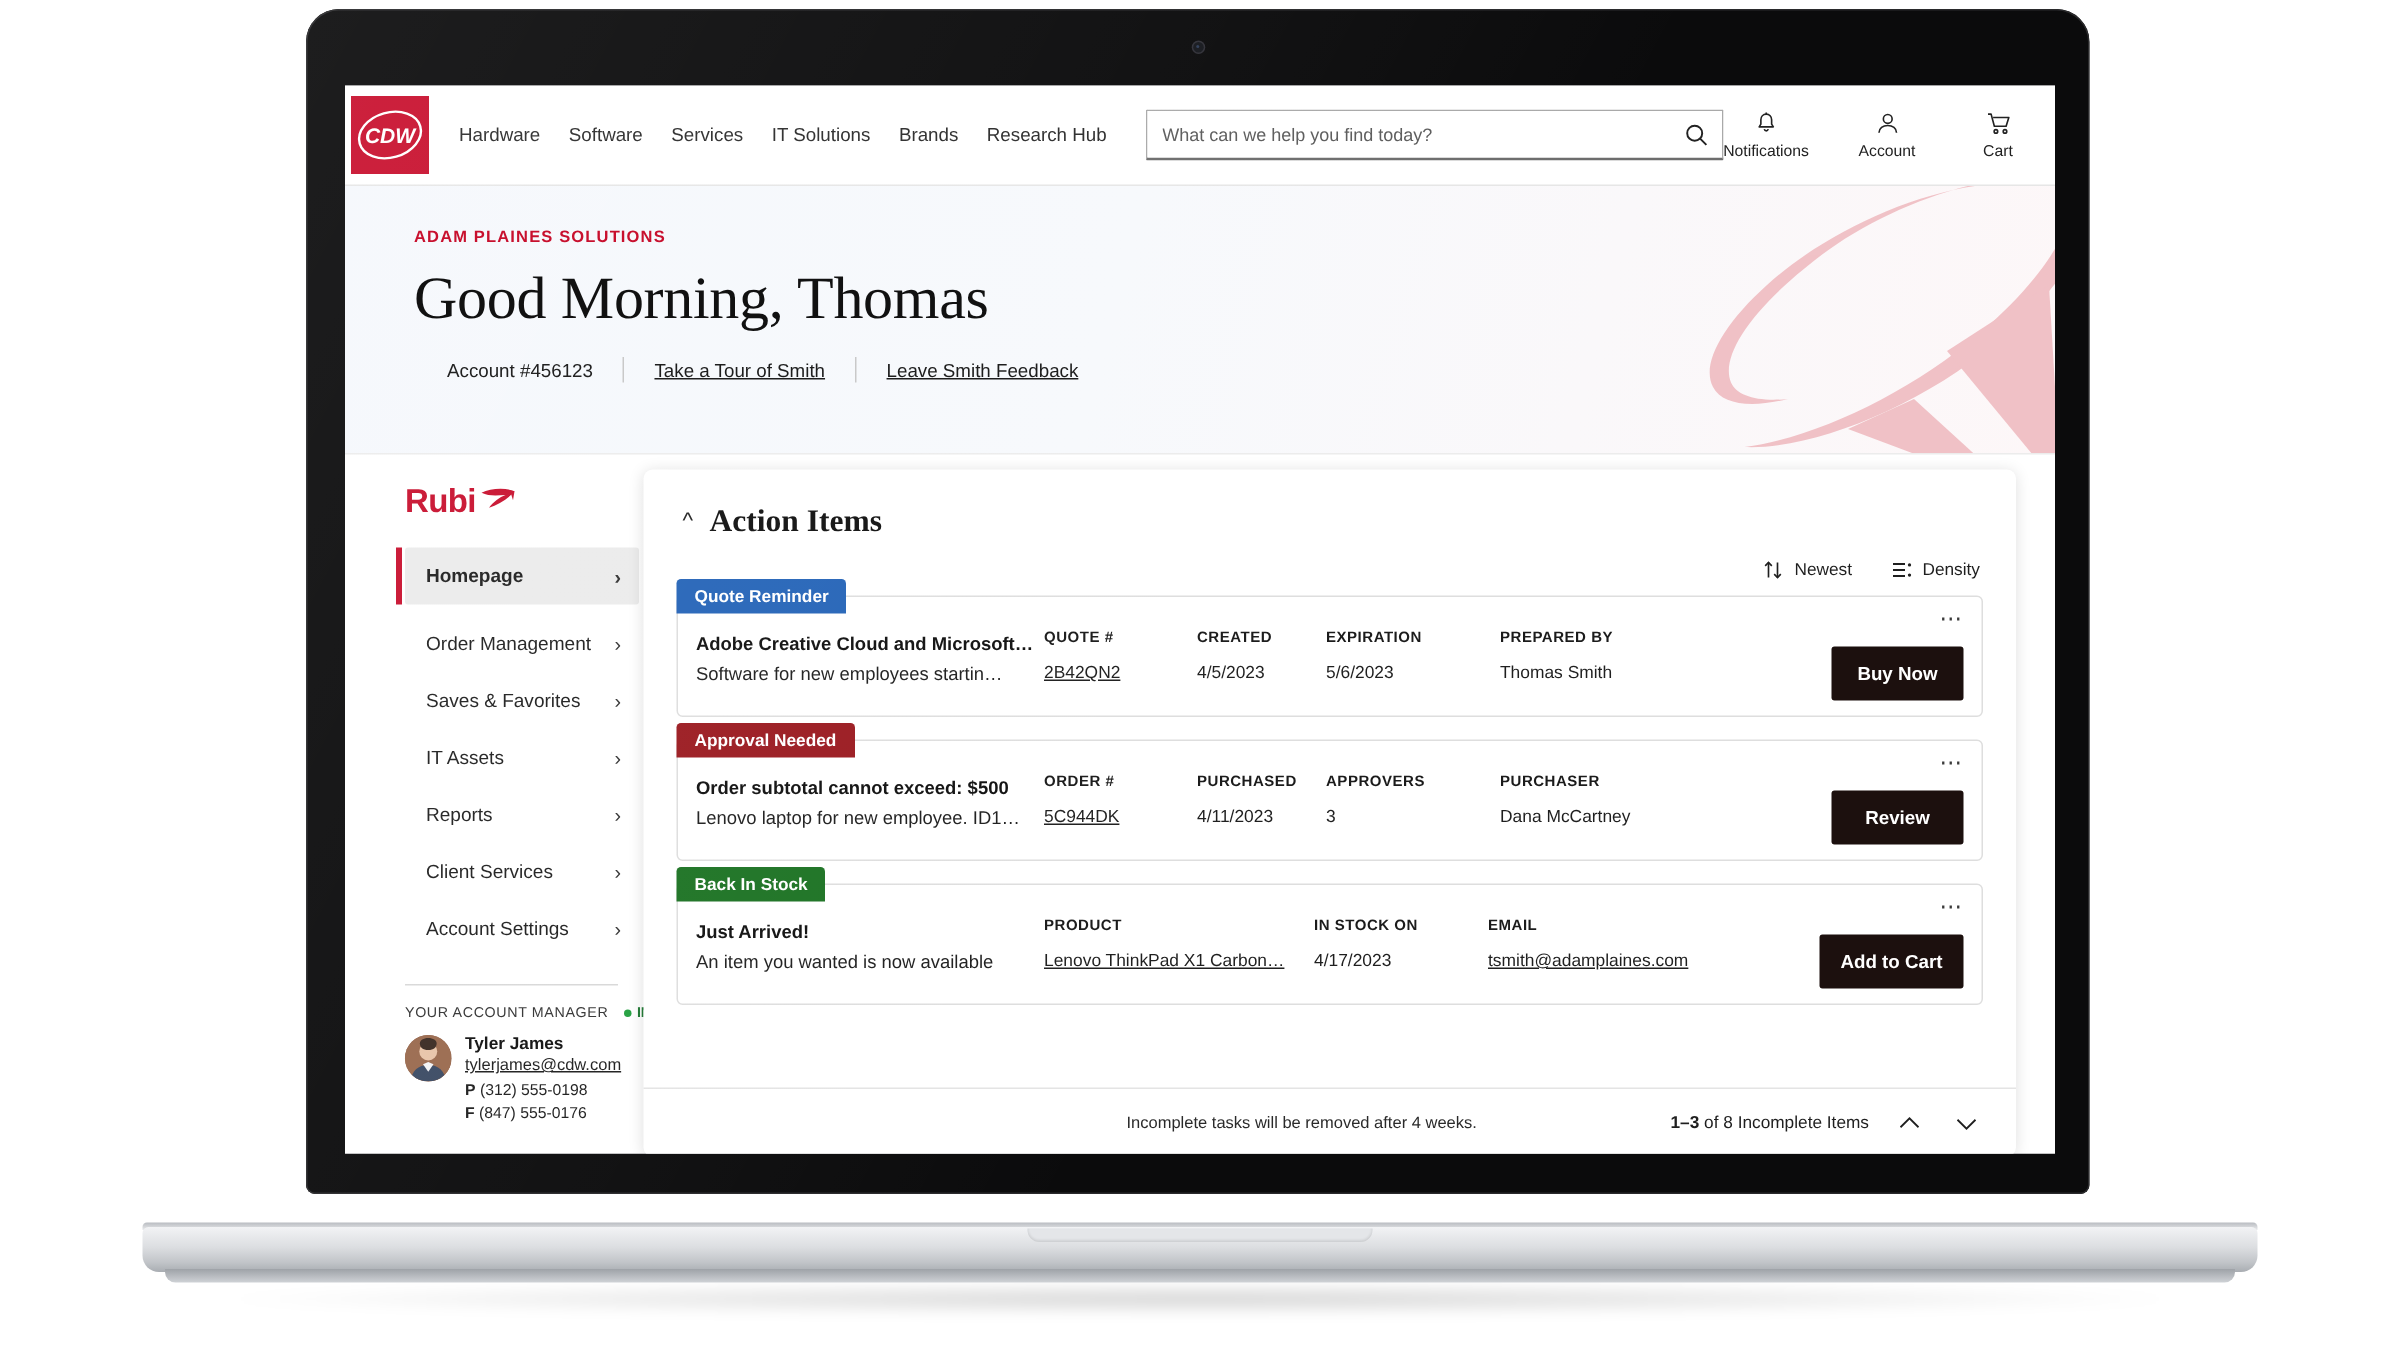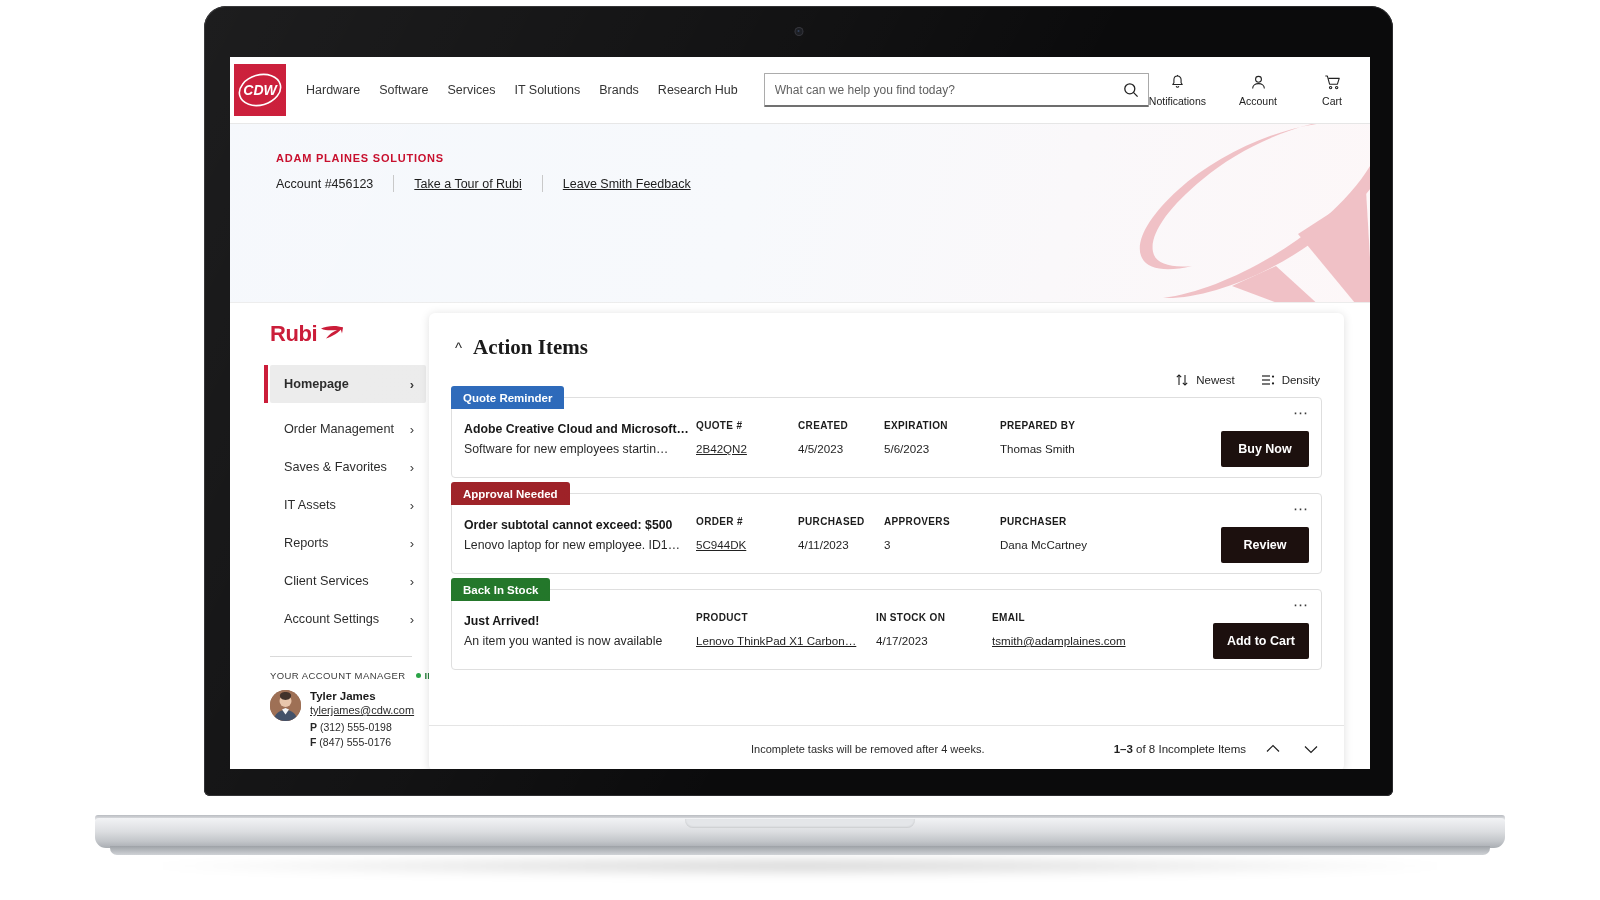--- a/index.html
+++ b/index.html
@@ -106,21 +106,21 @@
   .hero-swoosh{position:absolute;right:-10px;top:-8px;width:320px;height:215px;opacity:.95;}
   .hero-inner{position:relative;padding:28px 0 0 46px;z-index:2;}
   .hero-eyebrow{
     color:#c8102e;font-size:11px;font-weight:bold;letter-spacing:.07em;margin-bottom:11px;
   }
   .hero-title{
     font-family:"Liberation Serif", serif;font-size:40px;color:#111;margin:0 0 16px 0;
     font-weight:normal;letter-spacing:-.2px;
   }
   .hero-meta{display:flex;align-items:center;gap:0;font-size:12.5px;color:#222;}
-  .hero-meta .acct{padding-right:20px;}
+  .hero-meta .acct{padding-right:20px;margin-left:22px;}
   .hero-meta .sep{width:1px;height:17px;background:#c9c9c9;}
   .hero-meta a{
     color:#1d1d1d;text-decoration:underline;padding:0 20px;font-size:12.5px;
   }
 
   
   .page-body{display:flex;background:#fff;height:468px;}
   .sidebar{width:185px;flex:0 0 185px;padding:18px 0 0 40px;box-sizing:border-box;}
   .rubi-logo{display:flex;align-items:center;gap:2px;margin-bottom:18px;}
   .rubi-word{
@@ -288,24 +288,25 @@
         <svg class="hero-swoosh" viewBox="0 0 320 215" aria-hidden="true">
           <g fill="#f0bfc4">
             <path d="M282 6C228 6 160 36 118 74 88 101 74 127 82 142c6 12 26 14 50 8-20 2-34-2-38-11-7-17 12-46 49-76C184 28 248 2 296 2c8 0 15 .6 21 1.8C307 1.8 295 6 282 6z"></path>
             <path d="M318 10c10 16-10 55-58 96-47 40-110 70-157 76 44 2 116-26 168-70C323 70 338 31 330 14c-2-5-7-8-13-10 1 2 1 4 1 6z"></path>
             <path d="M238 118l76 92-8-136z"></path>
             <path d="M172 170l112 42-68-62z"></path>
           </g>
         </svg>
         <div class="hero-inner">
           <div class="hero-eyebrow">ADAM PLAINES SOLUTIONS</div>
+          <h1 class="hero-title">Good Morning, Thomas</h1>
           <div class="hero-meta">
             <span class="acct">Account #456123</span>
             <span class="sep"></span>
-            <a href="#">Take a Tour of Rubi</a>
+            <a href="#">Take a Tour of Smith</a>
             <span class="sep"></span>
             <a href="#">Leave Smith Feedback</a>
           </div>
         </div>
       </div>
 
       <div class="page-body">
 
         <aside class="sidebar">
           <div class="rubi-logo">

